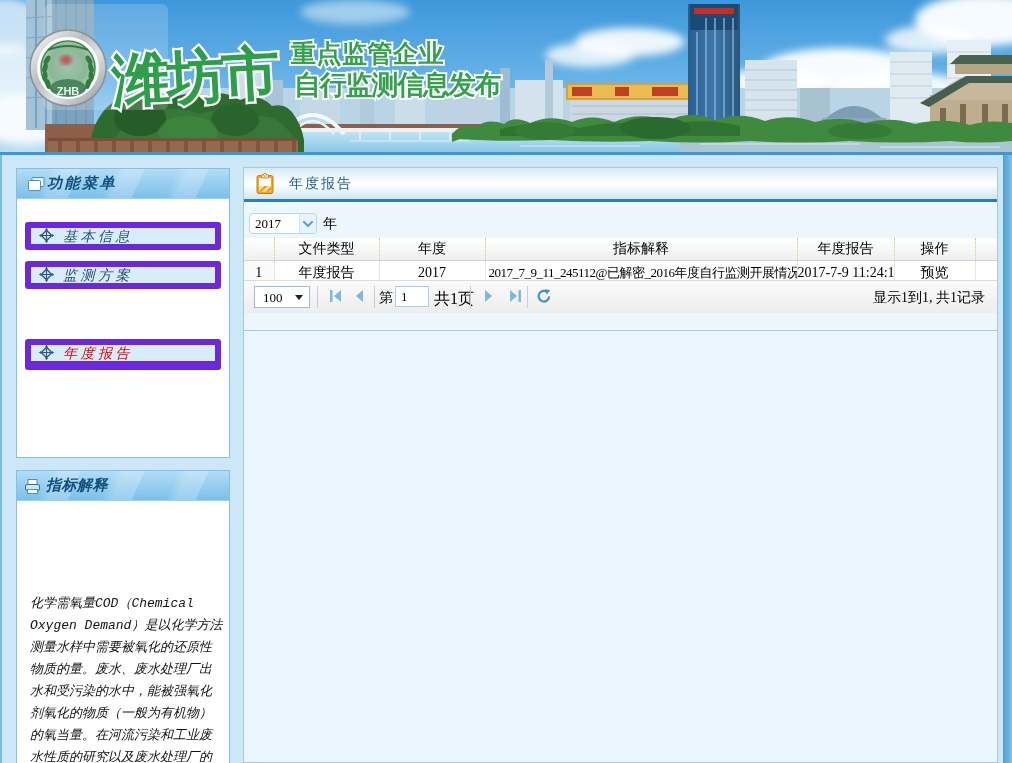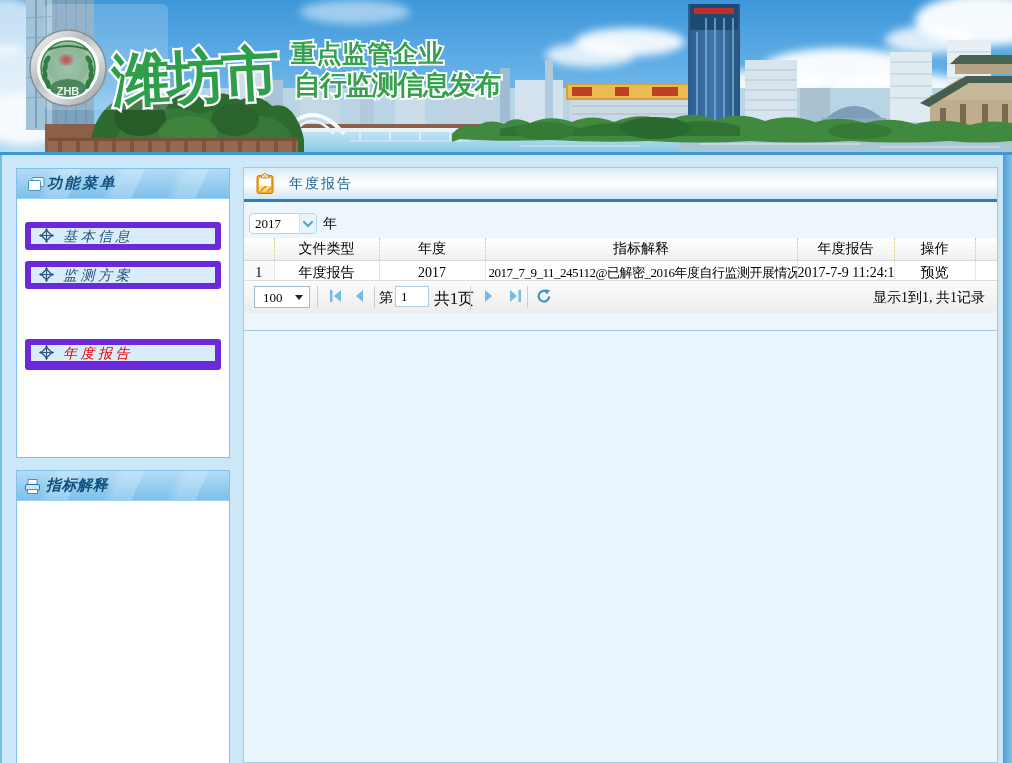--- a/index.html
+++ b/index.html
@@ -355,20 +355,23 @@
 <div class="panel" id="infoPanel">
   <div class="phead">
     <div class="micon">
       <svg width="18" height="16" viewBox="0 0 18 16">
         <rect x="4" y="0.5" width="9" height="5" fill="#fff" stroke="#4c8fc0"></rect>
         <rect x="1.5" y="5.5" width="14" height="6" rx="1.5" fill="#cfe7f8" stroke="#2a72a8"></rect>
         <rect x="3.5" y="10.5" width="10" height="4" fill="#fff" stroke="#4c8fc0"></rect>
       </svg>
     </div>
     <span class="ptxt">指标解释</span>
+  </div>
+  <div class="body">
+    <div id="infoText">化学需氧量COD（Chemical<br>Oxygen Demand）是以化学方法<br>测量水样中需要被氧化的还原性<br>物质的量。废水、废水处理厂出<br>水和受污染的水中，能被强氧化<br>剂氧化的物质（一般为有机物）<br>的氧当量。在河流污染和工业废<br>水性质的研究以及废水处理厂的<br>运行管理中，它是一个重要的而</div>
   </div>
 </div>
 
 <div id="maincol">
   <div id="gridpanel">
     <div id="gtitle">
       <svg width="18" height="21" viewBox="0 0 18 21" style="margin-left:12px;">
         <rect x="1" y="2.5" width="16" height="18" rx="2" fill="#f4a81d" stroke="#c87d10"></rect>
         <rect x="3" y="5" width="12" height="8" fill="#fff"></rect>
         <path d="M3 13 h12 v5.5 h-12 z" fill="#fbe08a"></path>

